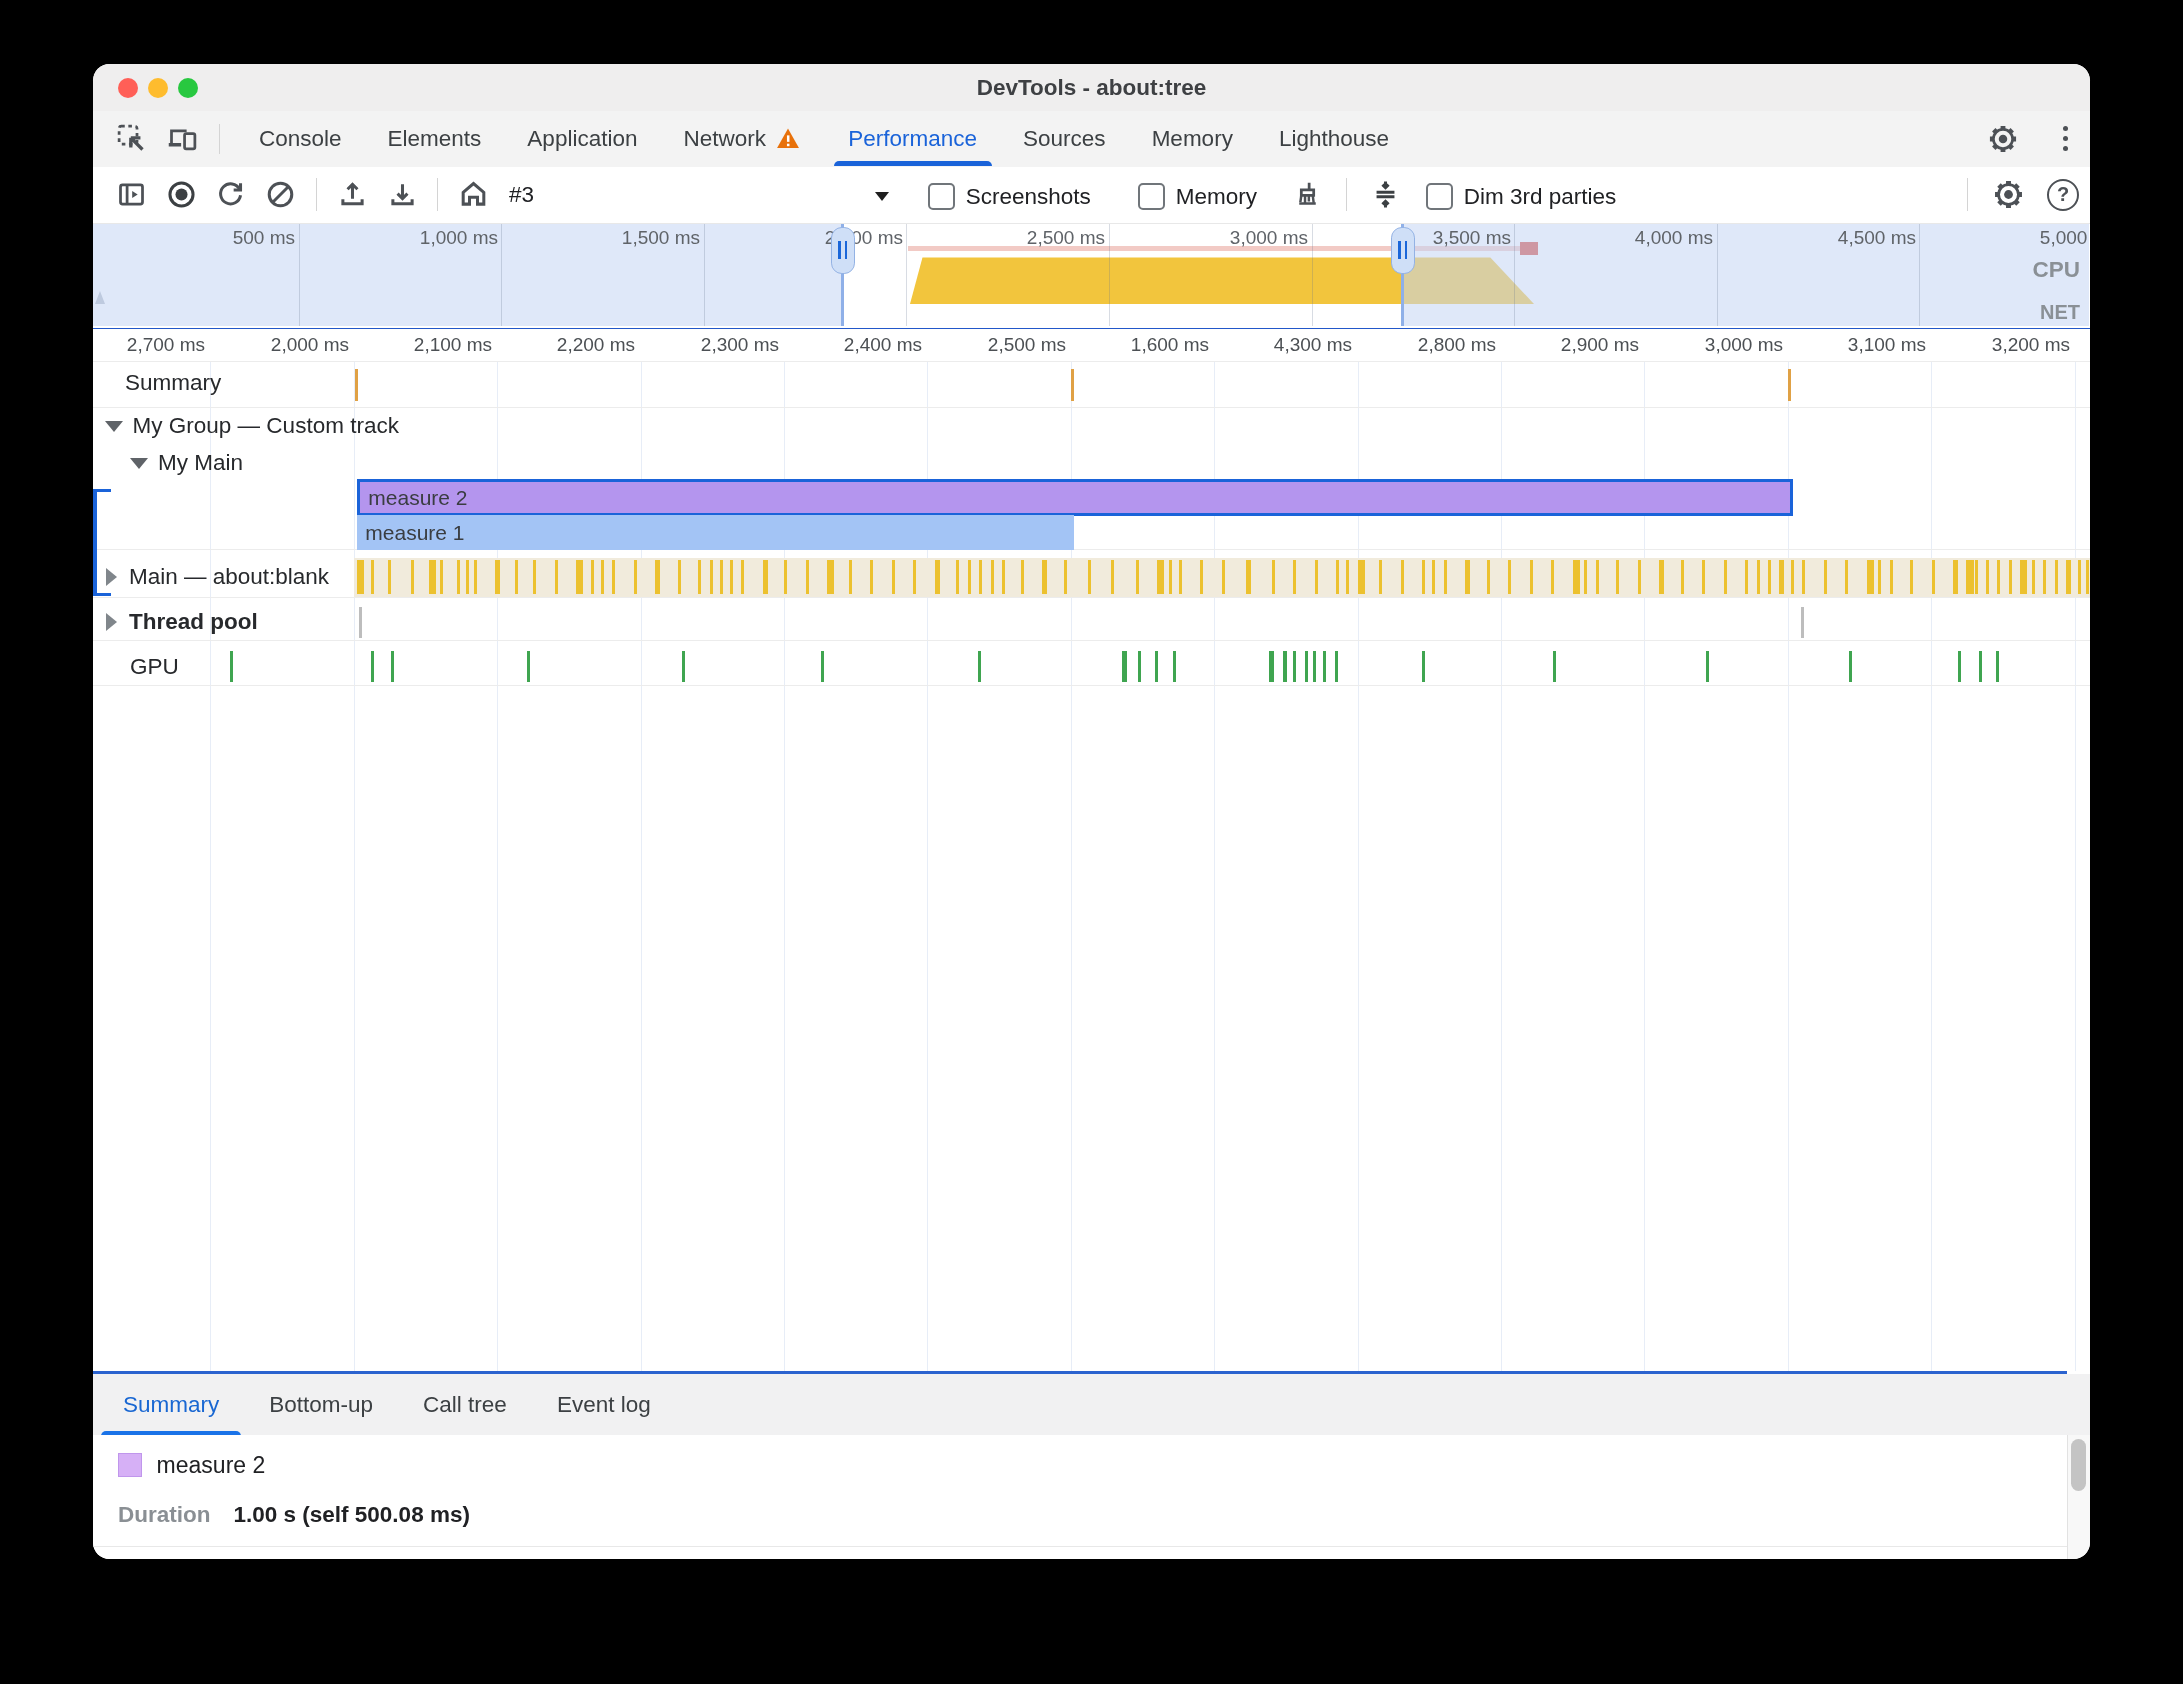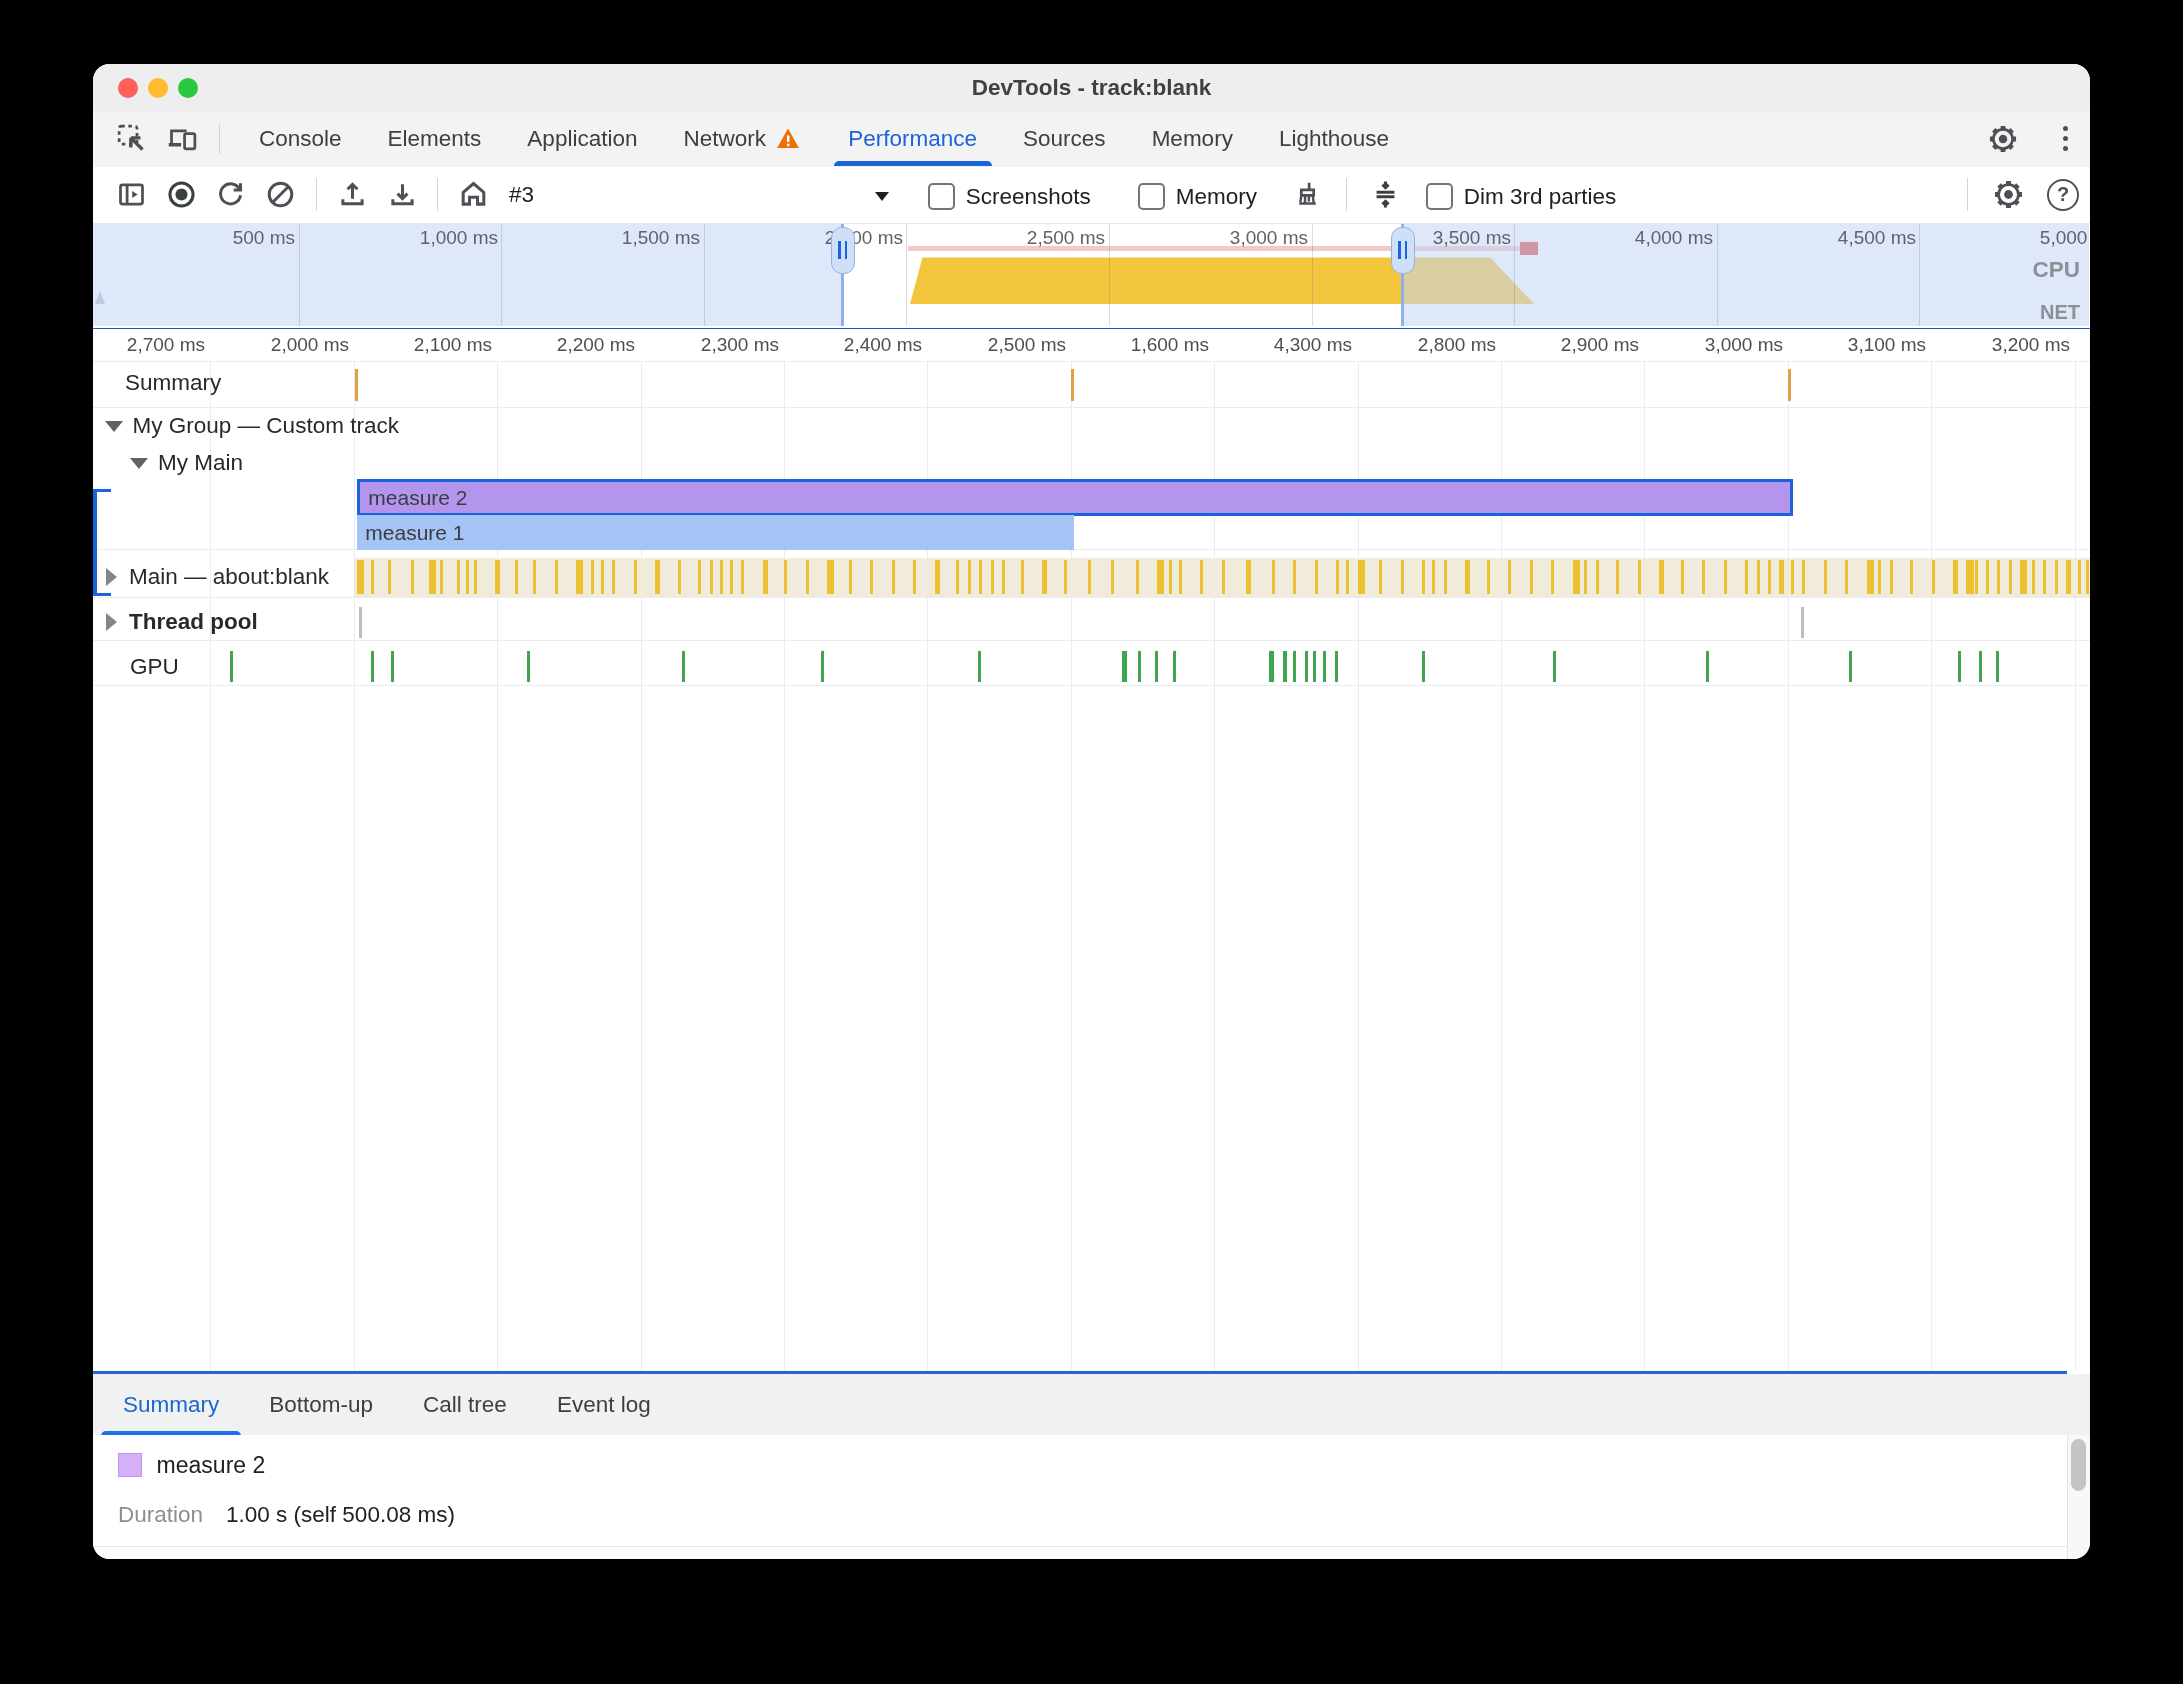--- a/index.html
+++ b/index.html
@@ -57,38 +57,38 @@
   
   #divider{left:0;top:1307px;width:1974px;height:2.5px;background:#2b63cf;z-index:5;}
   #btabs{left:0;top:1310px;width:1997px;height:62px;background:#f1f1f2;border-bottom:0.8px solid #e0e0e0;display:flex;align-items:stretch;padding-left:5px;}
   .btab{display:flex;align-items:center;padding:0 25px;font-size:22.5px;color:#3c4043;position:relative;}
   .btab.active{color:#1967d2;}
   .btab.active .underline{position:absolute;left:3.3px;right:3.3px;bottom:0;height:5px;background:#1a73e8;border-radius:5px 5px 0 0;}
   #bcontent{left:0;top:1371px;width:1974px;height:124px;background:#fff;}
   #sumrow1{position:absolute;left:25px;top:16.6px;display:flex;align-items:center;}
   #swatch{width:21.6px;height:21.6px;background:#d6b0f6;border:1.7px solid #c096ec;margin-right:15px;}
   #sumname{font-size:23px;color:#202124;}
-  #sumrow2{position:absolute;left:25px;top:67px;display:flex;align-items:center;font-size:22.5px;}
+  #sumrow2{position:absolute;left:25px;top:67px;display:flex;align-items:center;font-size:22.5px;font-weight:bold;}
   #durlabel{color:#8a8f94;margin-right:23px;}
   #durvalue{color:#202124;}
   #contentline{position:absolute;left:0;top:111px;width:1974px;height:0.8px;background:#e8e8e8;}
   #scrollcol{left:1974px;top:1371px;width:22.5px;height:124px;background:#f8f8f8;border-left:0.8px solid #e2e2e2;}
   #thumb{position:absolute;left:3.3px;top:4.2px;width:15px;height:52px;border-radius:7.5px;background:#c4c4c4;}
   svg.ic{display:block;}
 </style>
 </head>
 <body>
 
 <div id="win">
 
   <div id="titlebar" class="abs">
     <div class="tl abs" style="left:25px;background:#ff5f57;"></div>
     <div class="tl abs" style="left:55px;background:#febc2e;"></div>
     <div class="tl abs" style="left:85px;background:#28c840;"></div>
-    <div id="title" class="abs">DevTools - track:blank</div>
+    <div id="title" class="abs">DevTools - about:tree</div>
   </div>
 
   <div id="tabbar" class="abs">
     <div class="tbicon abs" style="left:21.6px;">
       <svg class="ic" viewBox="0 0 24 24" width="33" height="33" fill="none" stroke="#4d5156" stroke-width="2">
         <rect x="3" y="3" width="13" height="13" rx="1.5" stroke-dasharray="2.6 2.6"></rect>
         <path d="M20 20 L11.5 11.5 M11.5 11.5 v7 M11.5 11.5 h7" stroke-width="2.4"></path>
       </svg>
     </div>
     <div class="tbicon abs" style="left:73px;">

